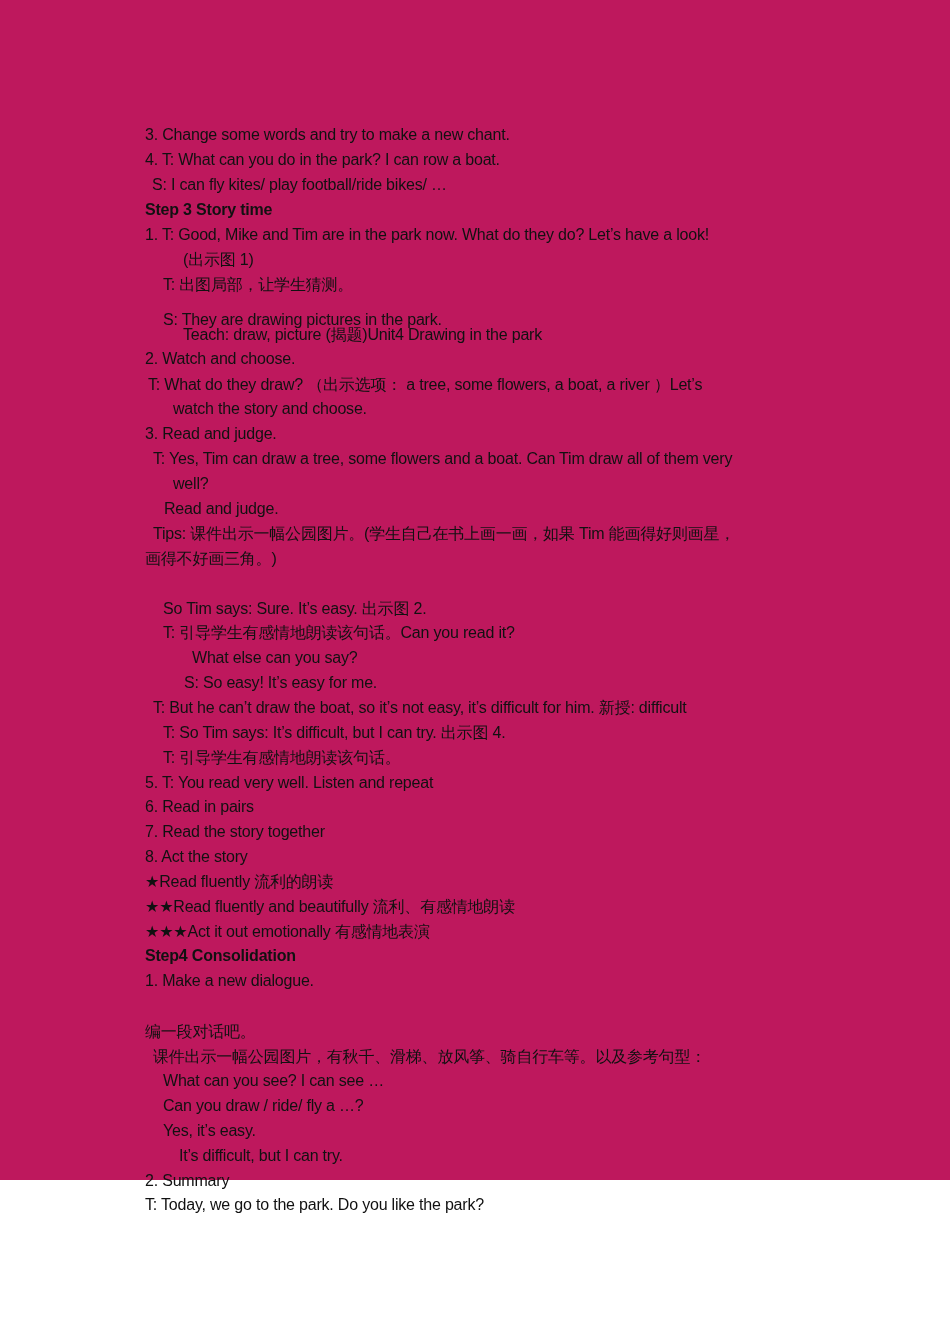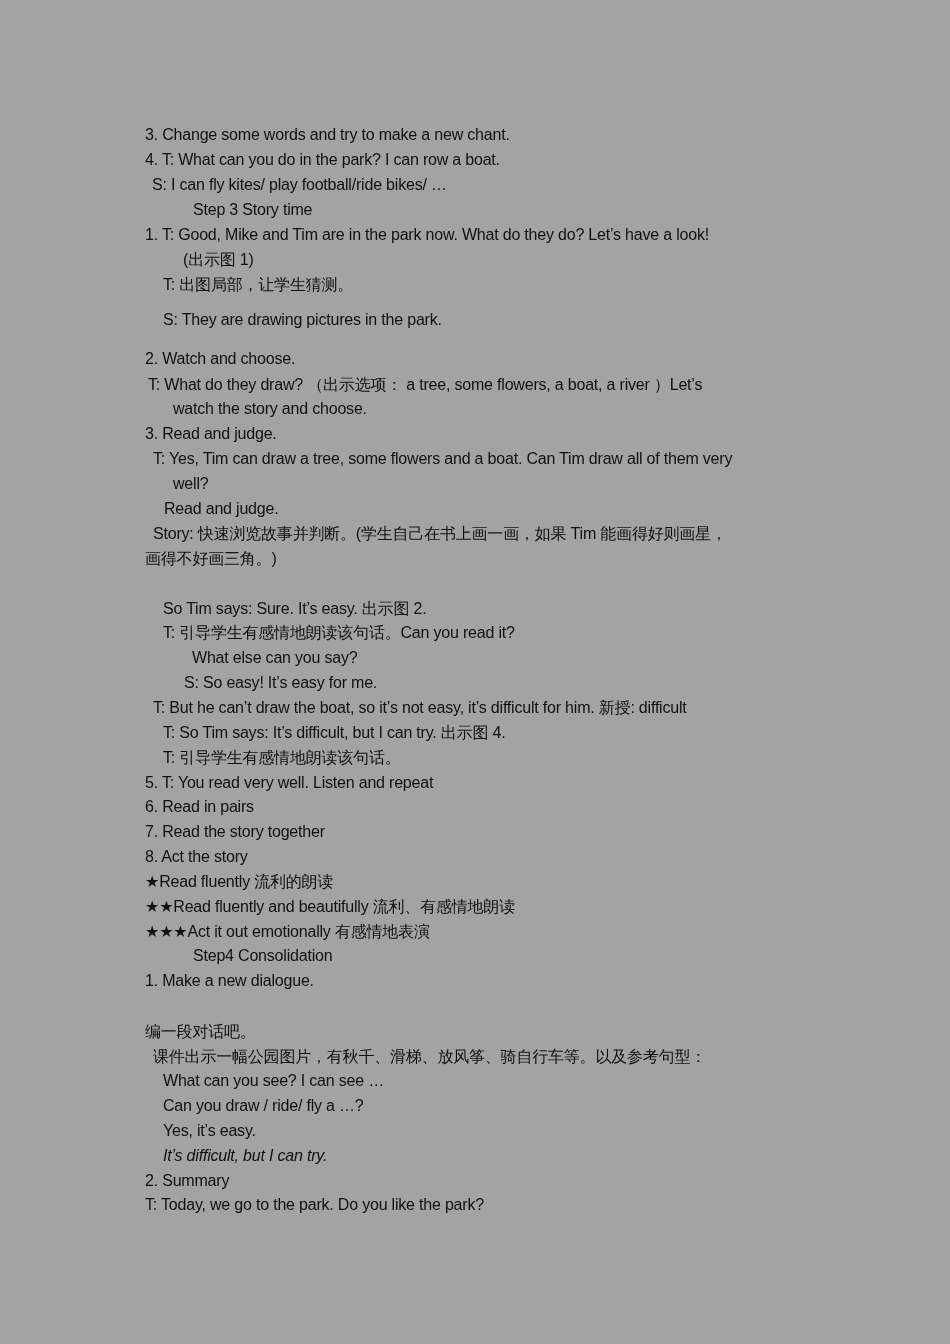--- a/index.html
+++ b/index.html
@@ -1,41 +1,42 @@
 <!DOCTYPE html>
 <html><head>
 <meta charset="utf-8">
 <style>
   html, body { margin: 0; padding: 0; background: #ffffff; }
   body { width: 950px; height: 1344px; position: relative; overflow: hidden;
          font-family: "Liberation Sans", "DejaVu Sans", sans-serif; color: #111; }
-  .page { position: absolute; left: 0; top: 0; width: 950px; height: 1344px; background: #a3a3a3; }
+  .page { position: absolute; left: 0; top: 0; width: 950px; height: 1180px; background: #be185d; }
   .ln { position: absolute; white-space: nowrap; font-size: 16px; line-height: 20px; letter-spacing: -0.2px; }
-  .b { font-weight: normal; margin-left: 48px; }
+  .b { font-weight: bold; }
 </style>
 </head>
 <body>
 
 <div class="page" id="page">
     <div class="ln" style="left: 145px; top: 125px;">3. Change some words and try to make a new chant.</div>
     <div class="ln" style="left: 145px; top: 150px;">4. T: What can you do in the park? I can row a boat.</div>
     <div class="ln" style="left: 152px; top: 175px;">S: I can fly kites/ play football/ride bikes/ …</div>
     <div class="ln b" style="left: 145px; top: 200px;">Step 3 Story time</div>
     <div class="ln" style="left: 145px; top: 225px;">1. T: Good, Mike and Tim are in the park now. What do they do? Let’s have a look!</div>
     <div class="ln" style="left: 183px; top: 250px;">(出示图 1)</div>
     <div class="ln" style="left: 163px; top: 275px;">T: 出图局部，让学生猜测。</div>
     <div class="ln" style="left: 163px; top: 300px; margin-top: 10px;">S: They are drawing pictures in the park.</div>
+    <div class="ln" style="left: 183px; top: 325px;">Teach: draw, picture  (揭题)Unit4 Drawing in the park</div>
     <div class="ln" style="left: 145px; top: 349px;">2. Watch and choose.</div>
     <div class="ln" style="left: 148px; top: 375px;">T: What do they draw? （出示选项： a tree, some flowers, a boat, a river ）Let’s</div>
     <div class="ln" style="left: 173px; top: 399px;">watch the story and choose.</div>
     <div class="ln" style="left: 145px; top: 424px;">3. Read and judge.</div>
     <div class="ln" style="left: 153px; top: 449px;">T: Yes, Tim can draw a tree, some flowers and a boat. Can Tim draw all of them very</div>
     <div class="ln" style="left: 173px; top: 474px;">well?</div>
     <div class="ln" style="left: 164px; top: 499px;">Read and judge.</div>
-    <div class="ln" style="left: 153px; top: 524px;">Story: 快速浏览故事并判断。(学生自己在书上画一画，如果 Tim 能画得好则画星，</div>
+    <div class="ln" style="left: 153px; top: 524px;">Tips: 课件出示一幅公园图片。(学生自己在书上画一画，如果 Tim 能画得好则画星，</div>
     <div class="ln" style="left: 145px; top: 549px;">画得不好画三角。)</div>
     <div class="ln" style="left: 163px; top: 599px;">So Tim says: Sure. It’s easy. 出示图 2.</div>
     <div class="ln" style="left: 163px; top: 623px;">T: 引导学生有感情地朗读该句话。Can you read it?</div>
     <div class="ln" style="left: 192px; top: 648px;">What else can you say?</div>
     <div class="ln" style="left: 153px; top: 673px; margin-left: 31px;">S: So easy! It’s easy for me.</div>
     <div class="ln" style="left: 153px; top: 698px;">T: But he can’t draw the boat, so it’s not easy, it’s difficult for him.     新授: difficult</div>
     <div class="ln" style="left: 163px; top: 723px;">T: So Tim says: It’s difficult, but I can try. 出示图 4.</div>
     <div class="ln" style="left: 163px; top: 748px;">T: 引导学生有感情地朗读该句话。</div>
     <div class="ln" style="left: 145px; top: 773px;">5. T: You read very well. Listen and repeat</div>
     <div class="ln" style="left: 145px; top: 797px;">6. Read in pairs</div>
@@ -44,16 +45,16 @@
     <div class="ln" style="left: 145px; top: 872px;">★Read fluently 流利的朗读</div>
     <div class="ln" style="left: 145px; top: 922px;">★★★Act it out emotionally 有感情地表演</div>
     <div class="ln" style="left: 145px; top: 897px;">★★Read fluently and beautifully 流利、有感情地朗读</div>
     <div class="ln b" style="left: 145px; top: 946px;">Step4 Consolidation</div>
     <div class="ln" style="left: 145px; top: 971px;">1. Make a new dialogue.</div>
     <div class="ln" style="left: 145px; top: 1022px;">编一段对话吧。</div>
     <div class="ln" style="left: 153px; top: 1047px;">课件出示一幅公园图片，有秋千、滑梯、放风筝、骑自行车等。以及参考句型：</div>
     <div class="ln" style="left: 163px; top: 1071px;">What can you see? I can see …</div>
     <div class="ln" style="left: 163px; top: 1096px;">Can you draw / ride/ fly a …?</div>
     <div class="ln" style="left: 163px; top: 1121px;">Yes, it’s easy.</div>
-    <div class="ln" style="left: 163px; top: 1146px; font-style: italic;">It’s difficult, but I can try.</div>
+    <div class="ln" style="left: 179px; top: 1146px;">It’s difficult, but I can try.</div>
     <div class="ln" style="left: 145px; top: 1171px;">2. Summary</div>
     <div class="ln" style="left: 145px; top: 1195px;">T: Today, we go to the park. Do you like the park?</div>
   </div>
 
 </body></html>

